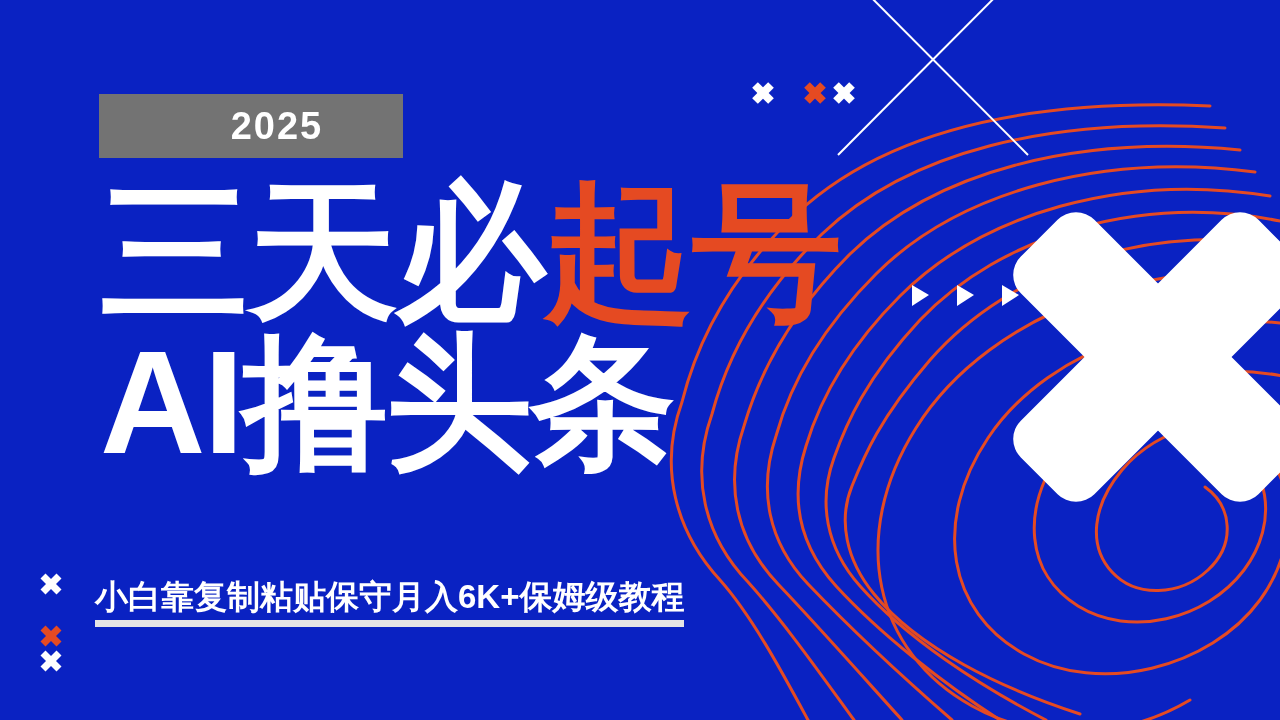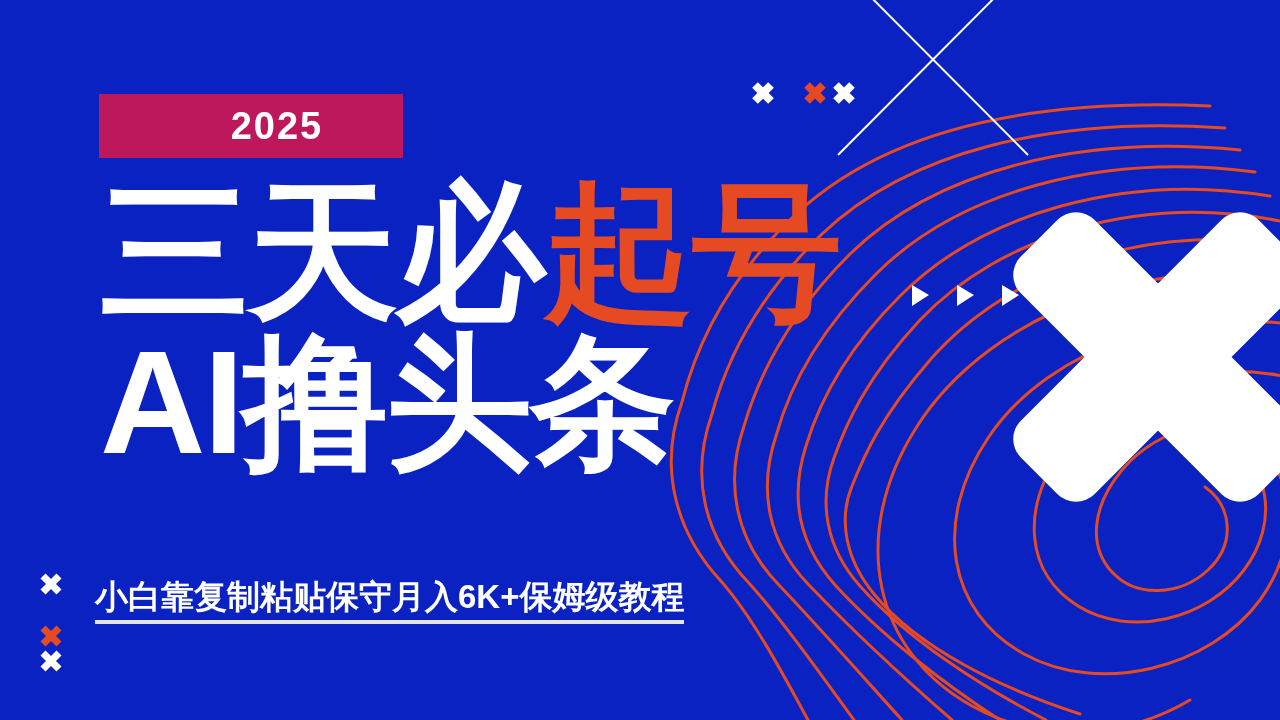--- a/index.html
+++ b/index.html
@@ -14,21 +14,21 @@
   }
 
   
   .deco{position:absolute;top:0;left:0;width:1280px;height:720px;pointer-events:none;}
   .deco-svg{position:absolute;top:0;left:0;width:1280px;height:720px;display:block;}
 
   
   #year-badge{
     position:absolute;left:99px;top:94px;
     width:304px;height:64px;
-    background:#be185d;
+    background:#737373;
     display:flex;align-items:center;justify-content:center;
   }
   #year-badge .year-text{
     color:#ffffff;
     font-size:38px;
     font-weight:bold;
     letter-spacing:2px;
     padding-left:52px;
     line-height:1;
   }
@@ -56,21 +56,21 @@
   .accent{color:#E54A22;}
 
   
   #subtitle{
     position:absolute;left:95px;top:578px;
     color:#ffffff;
     font-size:33px;
     font-weight:bold;
     letter-spacing:0px;
     white-space:nowrap;
-    border-bottom:4px solid #e5e5e5;
+    border-bottom:7px solid #e5e5e5;
     padding-bottom:4px;
     line-height:1.15;
   }
 </style>
 </head>
 <body>
 
 <div id="poster">
 
   <div class="deco">

